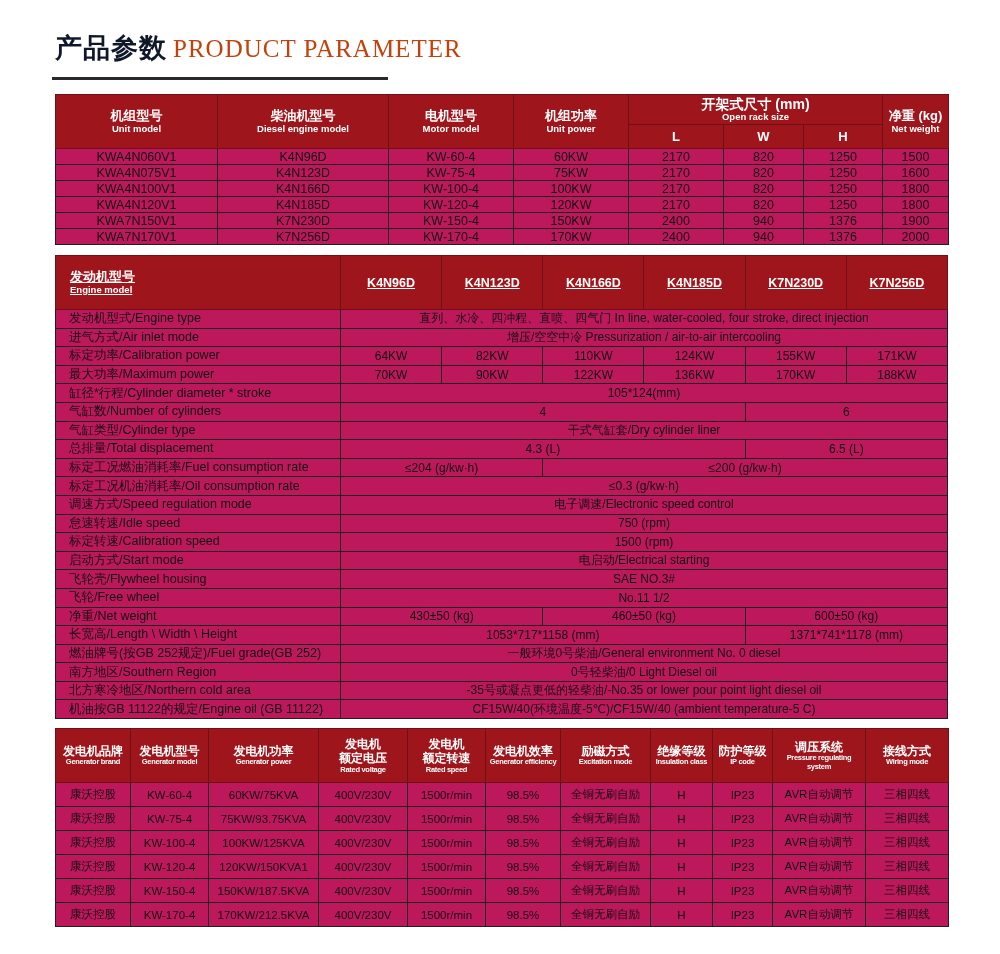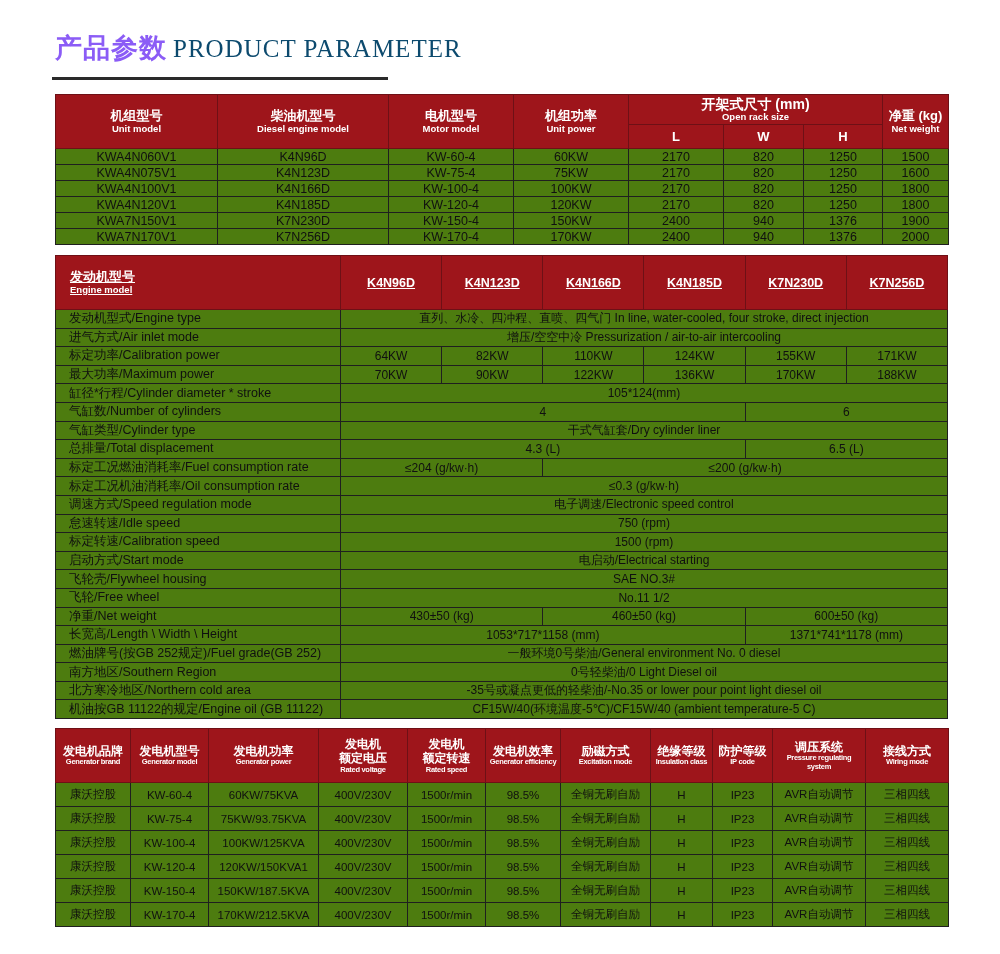--- a/index.html
+++ b/index.html
@@ -5,26 +5,26 @@
   html,body{margin:0;padding:0;background:#ffffff;}
   body{
     width:1000px;height:954px;overflow:hidden;
     font-family:"Liberation Sans","DejaVu Sans",sans-serif;
     -webkit-font-smoothing:antialiased;
   }
   .page{padding:30px 0 0 55px;}
 
   
   .title{white-space:nowrap;}
-  .t-cn{font-size:27px;font-weight:bold;color:#8b5cf6;letter-spacing:1px;}
-  .t-en{font-size:25px;color:#0c4a6e;font-family:"Liberation Serif","DejaVu Serif",serif;margin-left:6px;letter-spacing:1px;}
+  .t-cn{font-size:27px;font-weight:bold;color:#0f172a;letter-spacing:1px;}
+  .t-en{font-size:25px;color:#c2410c;font-family:"Liberation Serif","DejaVu Serif",serif;margin-left:6px;letter-spacing:1px;}
   .title-rule{width:336px;border-top:3px solid #2a2a2a;margin:11px 0 0 -3px;}
 
   
-  table.spec{border-collapse:collapse;table-layout:fixed;background:#4d7c0f;}
+  table.spec{border-collapse:collapse;table-layout:fixed;background:#be185d;}
   table.spec th{
     background:#9e151b;color:#ffffff;padding:0 2px;
     border:1px solid #6e1016;font-weight:bold;vertical-align:middle;text-align:center;
   }
   table.spec td{
     border:1px solid #1f1f1f;color:#101010;text-align:center;
     padding:0 2px;overflow:hidden;white-space:nowrap;vertical-align:middle;
   }
   table.spec{border:1px solid #1f1f1f;}
   .hcn{font-size:13px;line-height:1.2;}

